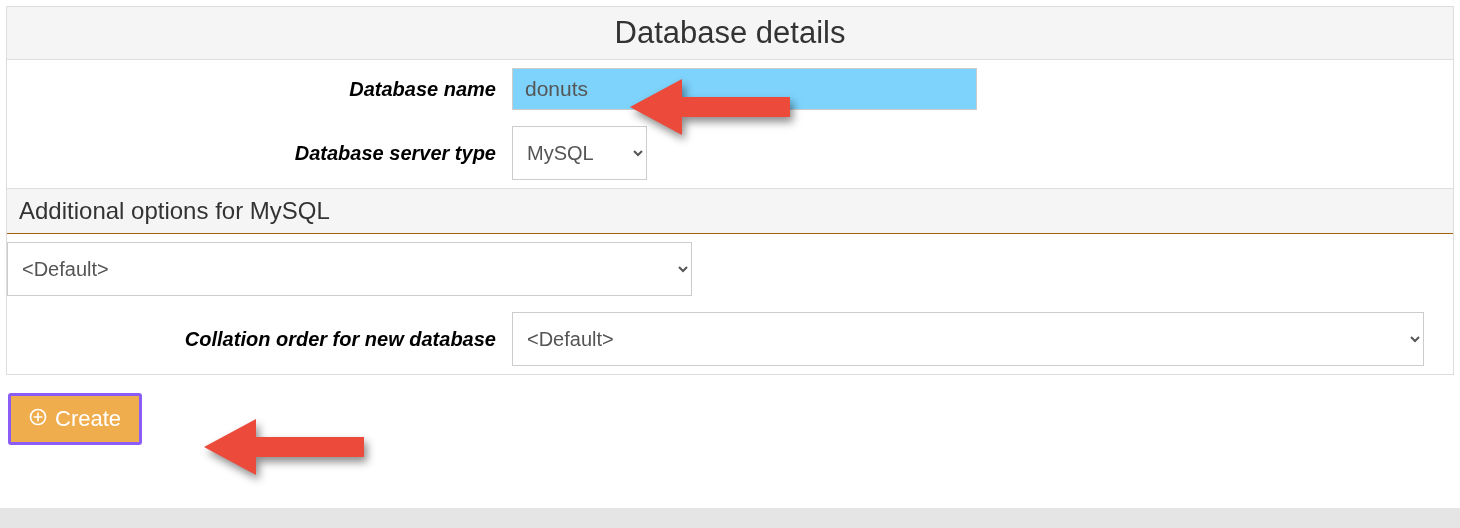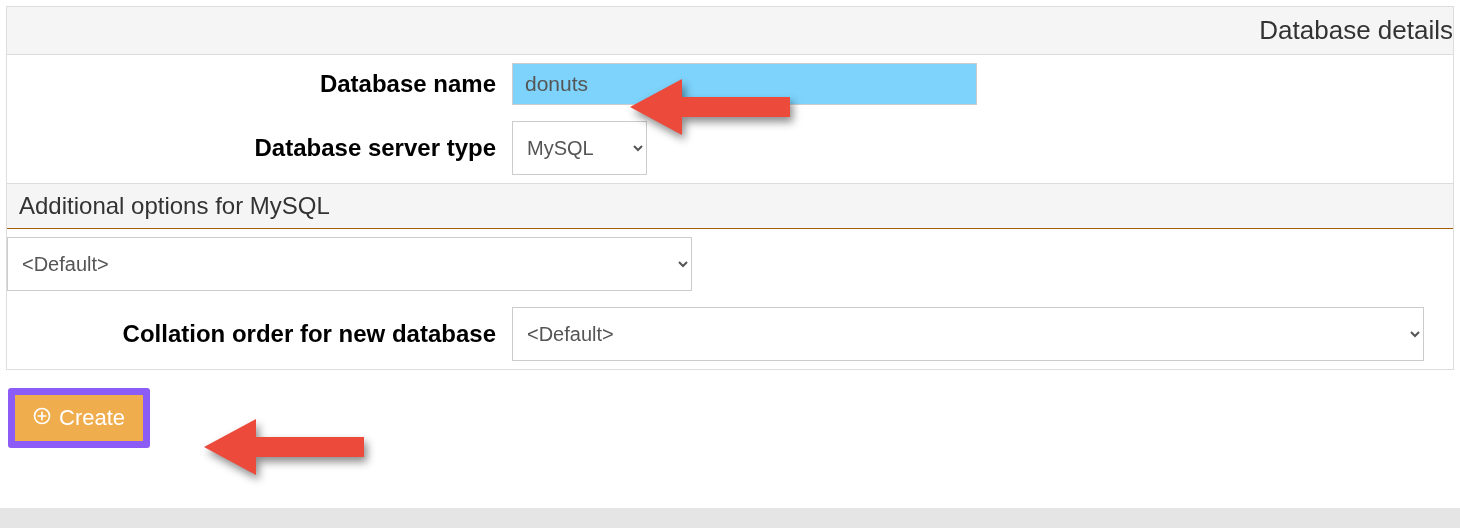--- a/index.html
+++ b/index.html
@@ -12,37 +12,38 @@
     height: 528px;
     position: relative;
   }
   .panel {
     border: 1px solid #ddd;
     margin: 6px 6px 0 6px;
   }
   .panel-header {
     background: #f5f5f5;
     border-bottom: 1px solid #ddd;
-    text-align: right;
-    font-size: 26px;
+    text-align: center;
+    font-size: 31px;
     padding: 8px 0;
     color: #333;
   }
   .form-row {
     display: flex;
     align-items: center;
     padding: 8px 0;
   }
   .label-col {
     width: 505px;
     text-align: right;
     padding-right: 16px;
     font-weight: 700;
-    font-size: 24px;
+    font-size: 20px;
     color: #000;
+    font-style: italic;
   }
   .input-col {
     flex: 1;
     padding-right: 10px;
   }
   input[type="text"] {
     height: 42px;
     padding: 6px 12px;
     font-size: 21px;
     border: 1px solid #ccc;
@@ -70,21 +71,21 @@
     color: #333;
   }
   .btn-row {
     margin: 18px 0 0 8px;
   }
   .btn {
     display: inline-flex;
     align-items: center;
     gap: 8px;
     background: #f0ad4e;
-    border: 7px solid #8b5cf6;
+    border: 3px solid #8b5cf6;
     color: #fff;
     font-size: 22px;
     padding: 10px 18px;
     border-radius: 3px;
     cursor: pointer;
   }
   .btn svg { width: 18px; height: 18px; }
 
   .footer-bar {
     position: absolute;

